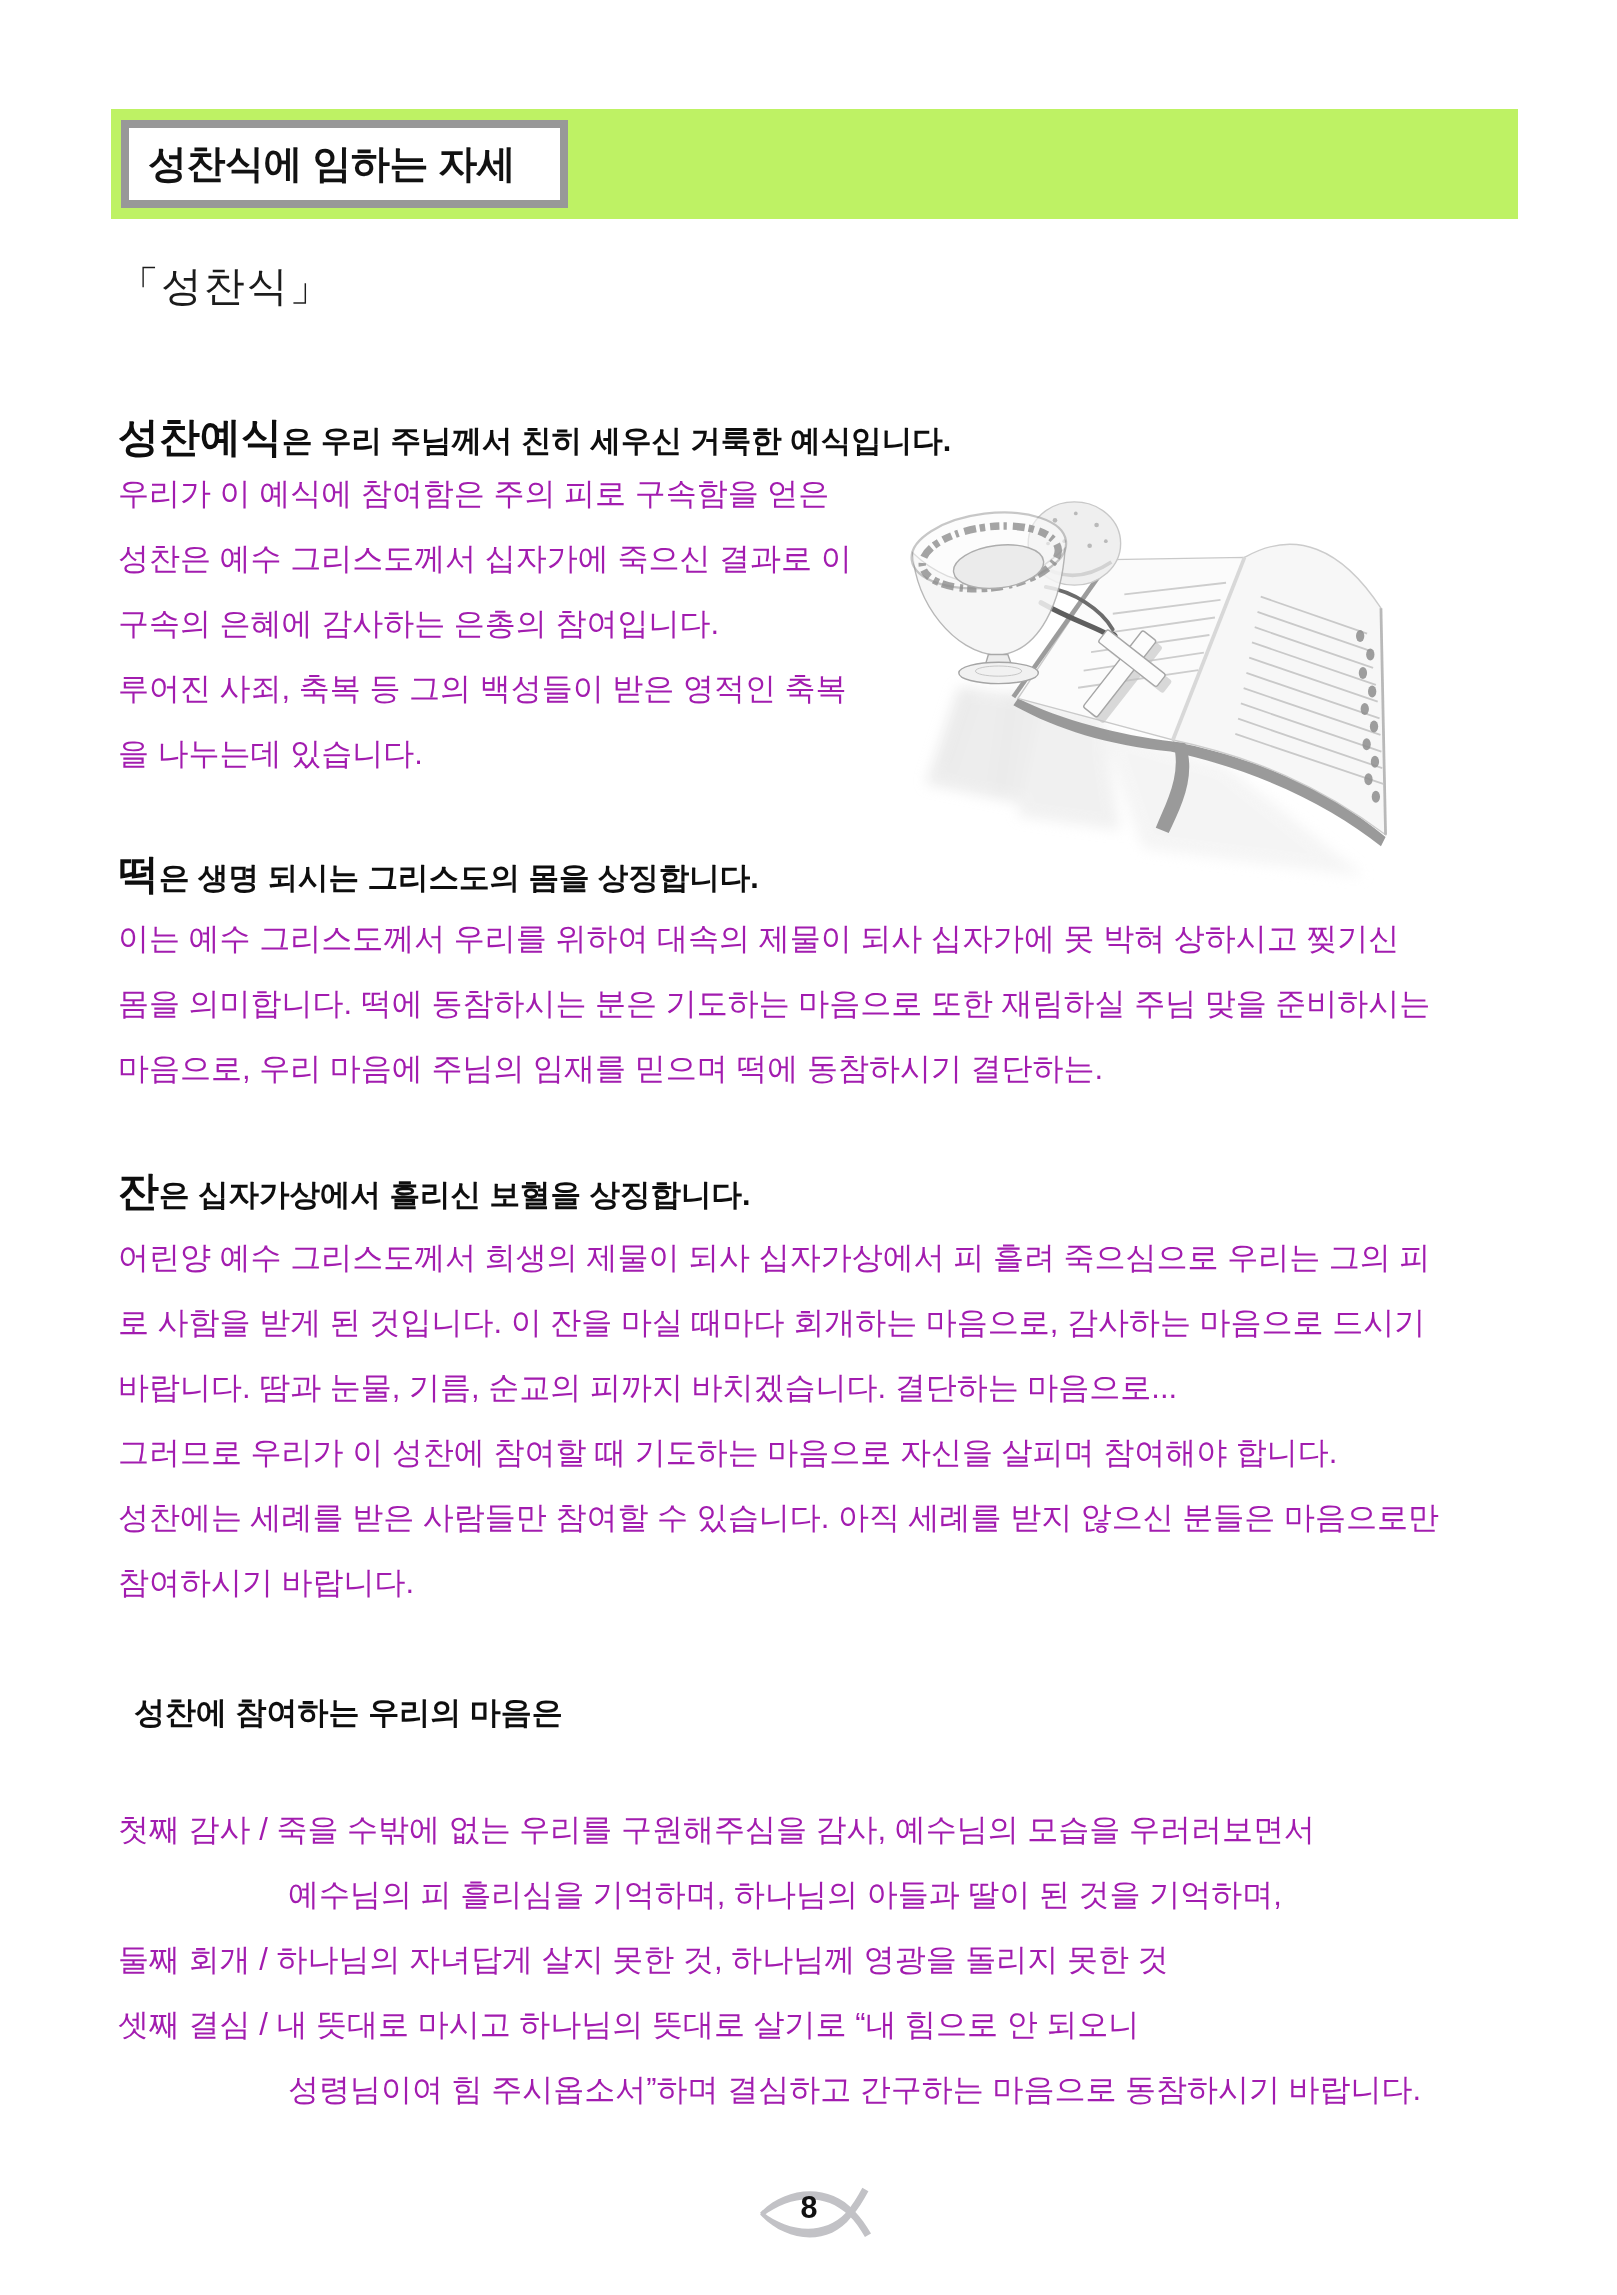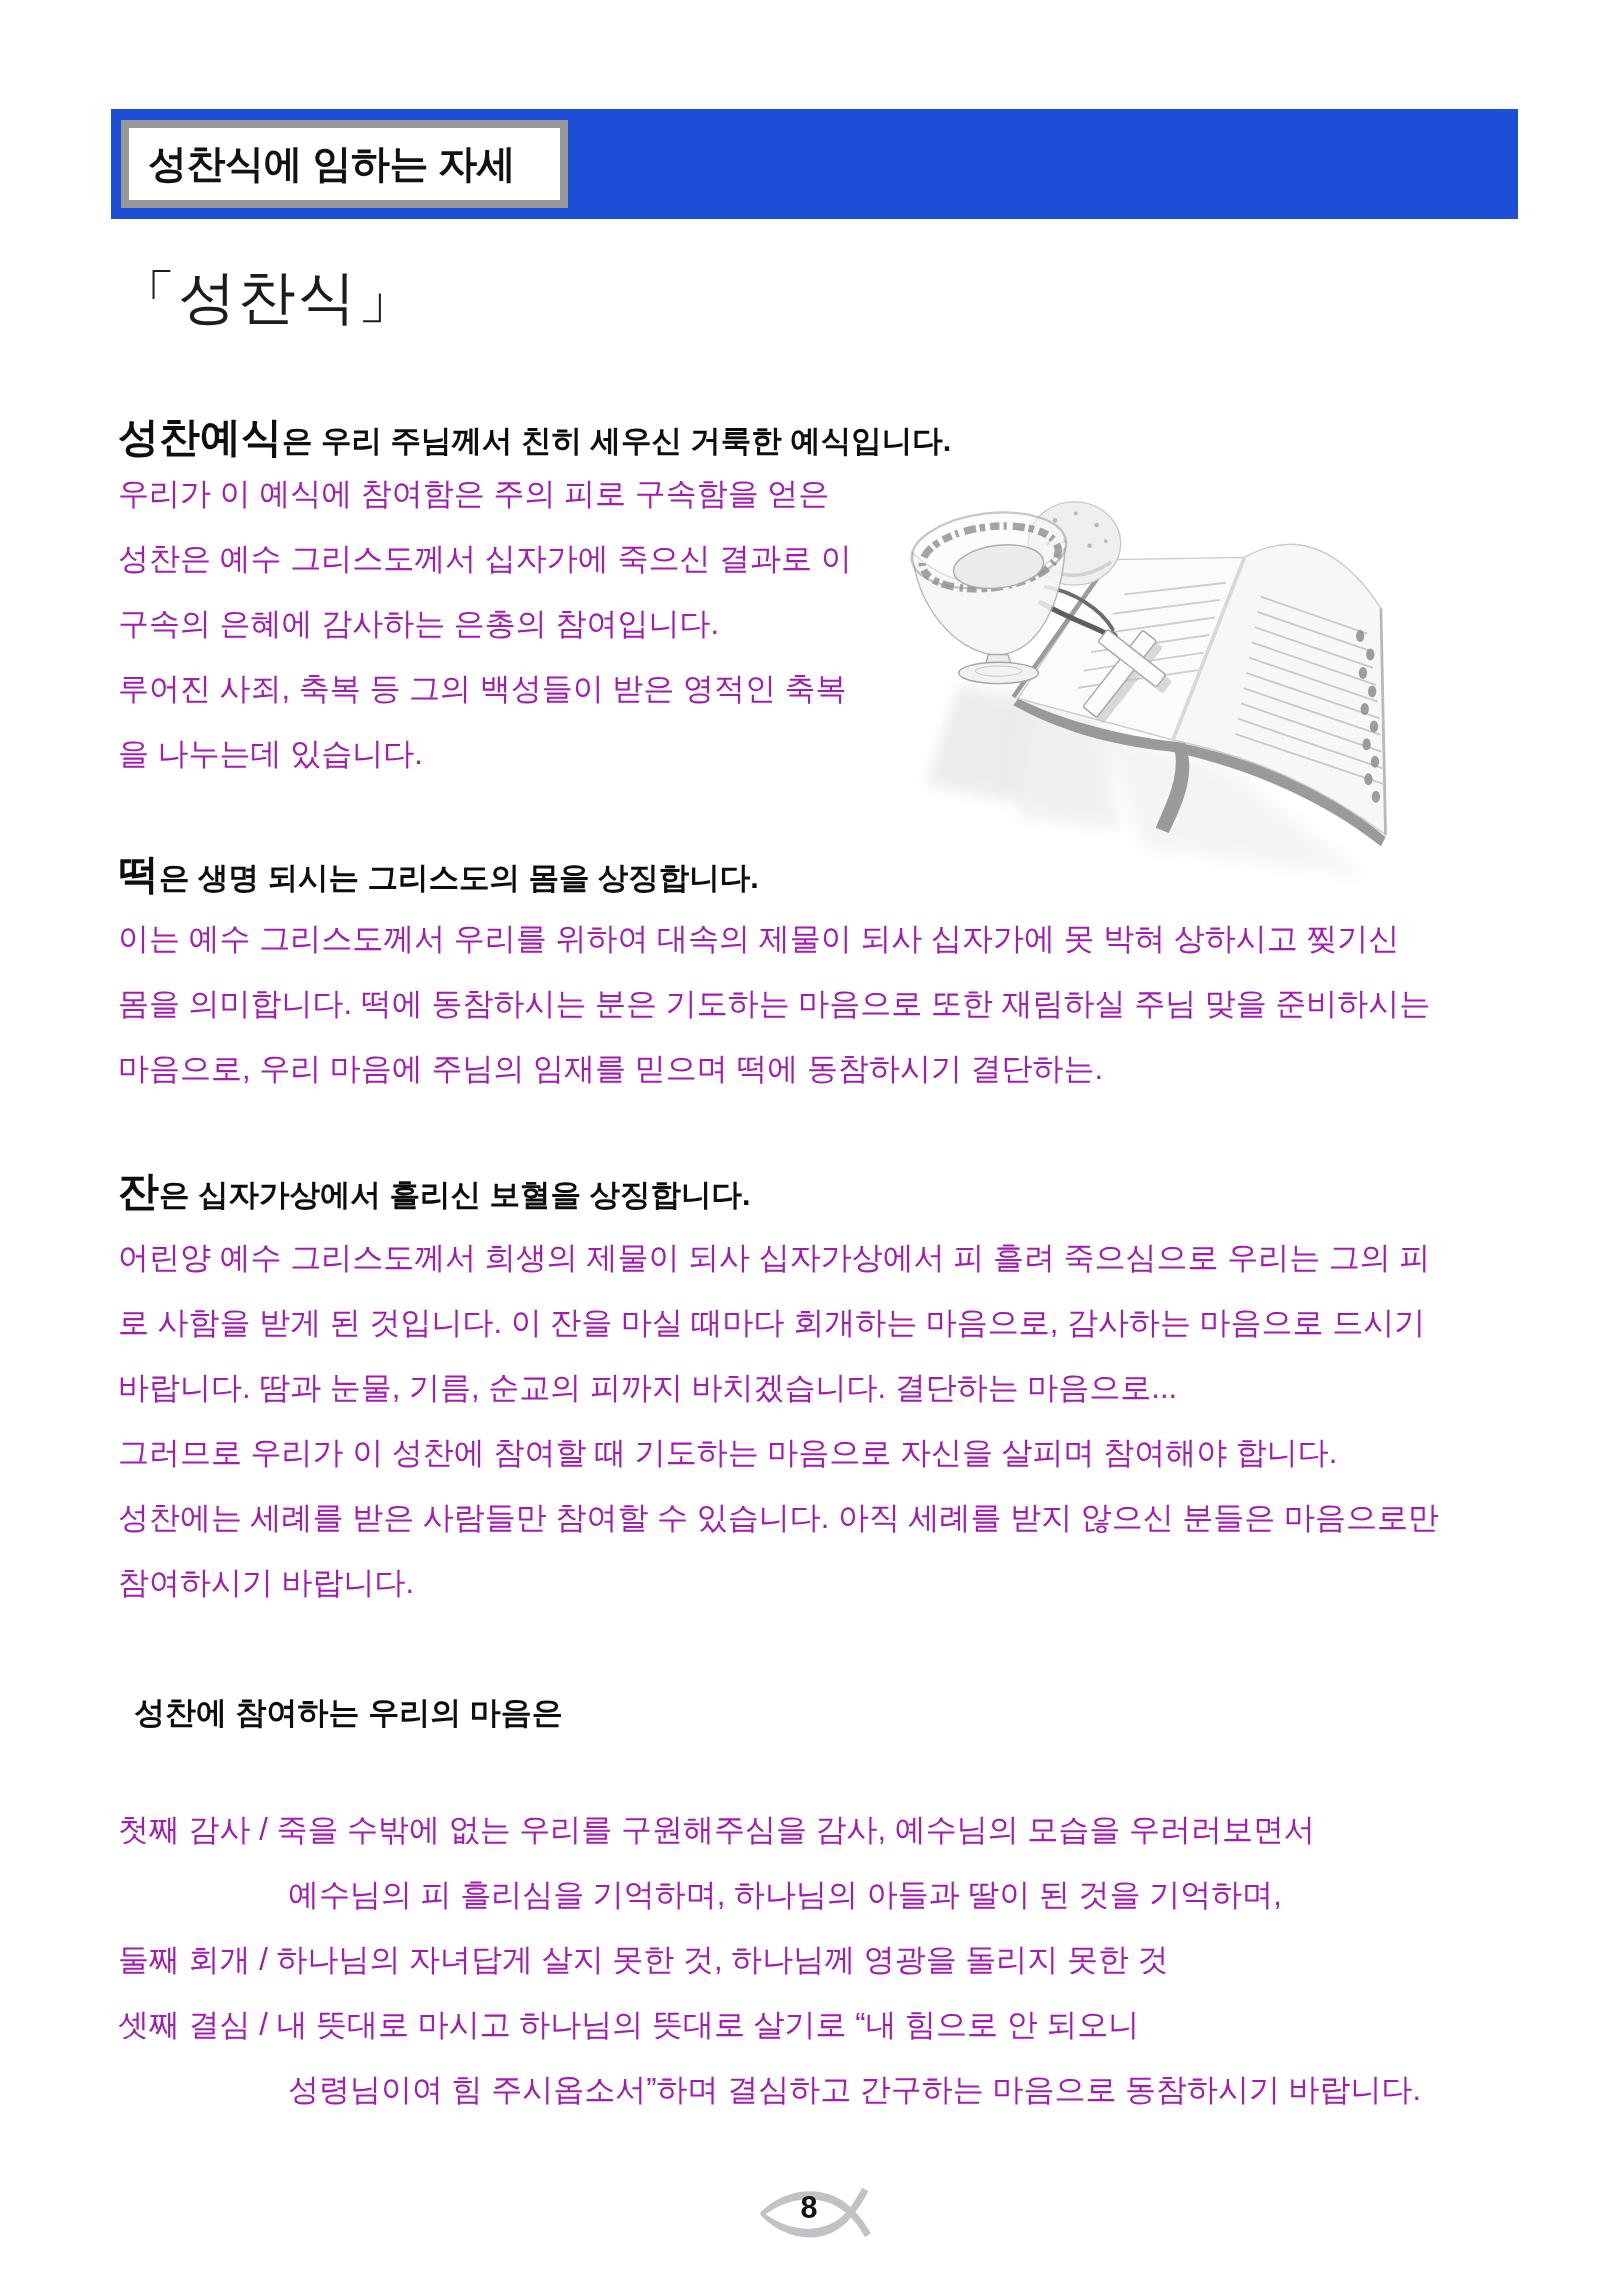--- a/index.html
+++ b/index.html
@@ -7,37 +7,37 @@
     position:relative;
     width:1618px;height:2295px;
     background:#ffffff;
     overflow:hidden;
     font-family:"Liberation Sans","DejaVu Sans",sans-serif;
     color:#161616;
   }
   
   .banner{
     position:absolute;left:111px;top:109px;width:1407px;height:110px;
-    background:#1d4ed8;
+    background:#bef264;
   }
   .banner-box{
     position:absolute;left:9.7px;top:11px;width:447px;height:88px;
     background:#ffffff;border:8.3px solid #989898;box-sizing:border-box;
     display:flex;align-items:center;
   }
   .banner-title{
     padding-left:19.4px;
     font-size:39px;font-weight:700;letter-spacing:-0.5px;color:#121212;
     white-space:nowrap;
   }
   
   .page-title{
     position:absolute;left:118px;top:259px;margin:0;
     font-family:"Liberation Serif","DejaVu Serif",serif;
-    font-size:58px;font-weight:500;letter-spacing:1.9px;color:#1c1c1c;
+    font-size:41px;font-weight:500;letter-spacing:1.9px;color:#1c1c1c;
     white-space:nowrap;
   }
   
   .heading{
     position:absolute;left:118px;white-space:nowrap;font-weight:700;color:#0e0e0e;
   }
   .heading .lead{font-size:41px;}
   .heading .rest{font-size:30.5px;}
   .h-intro{top:410px;}
   .h-bread{top:847px;}

